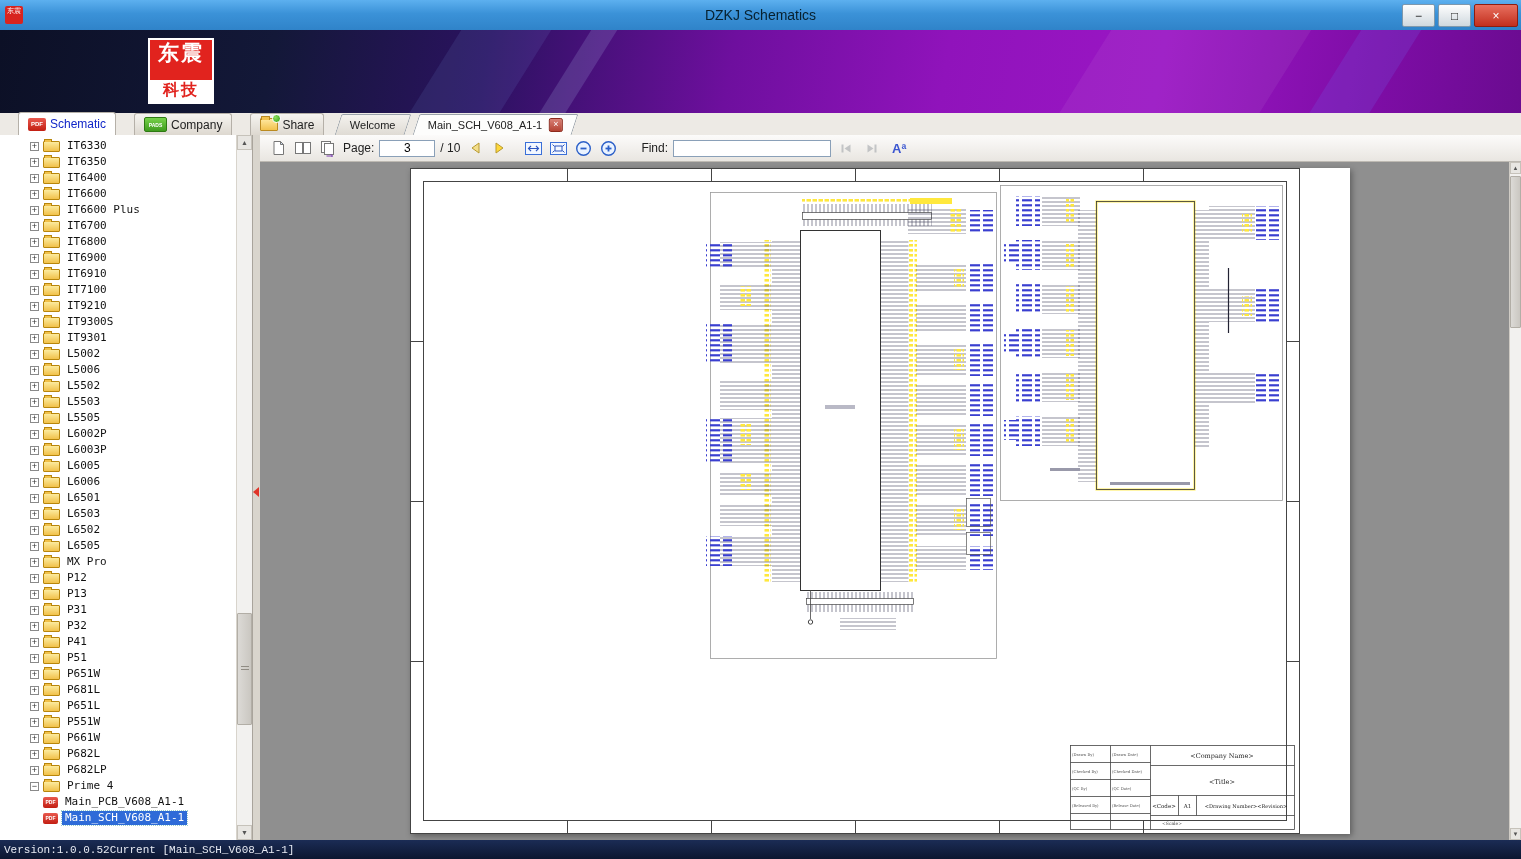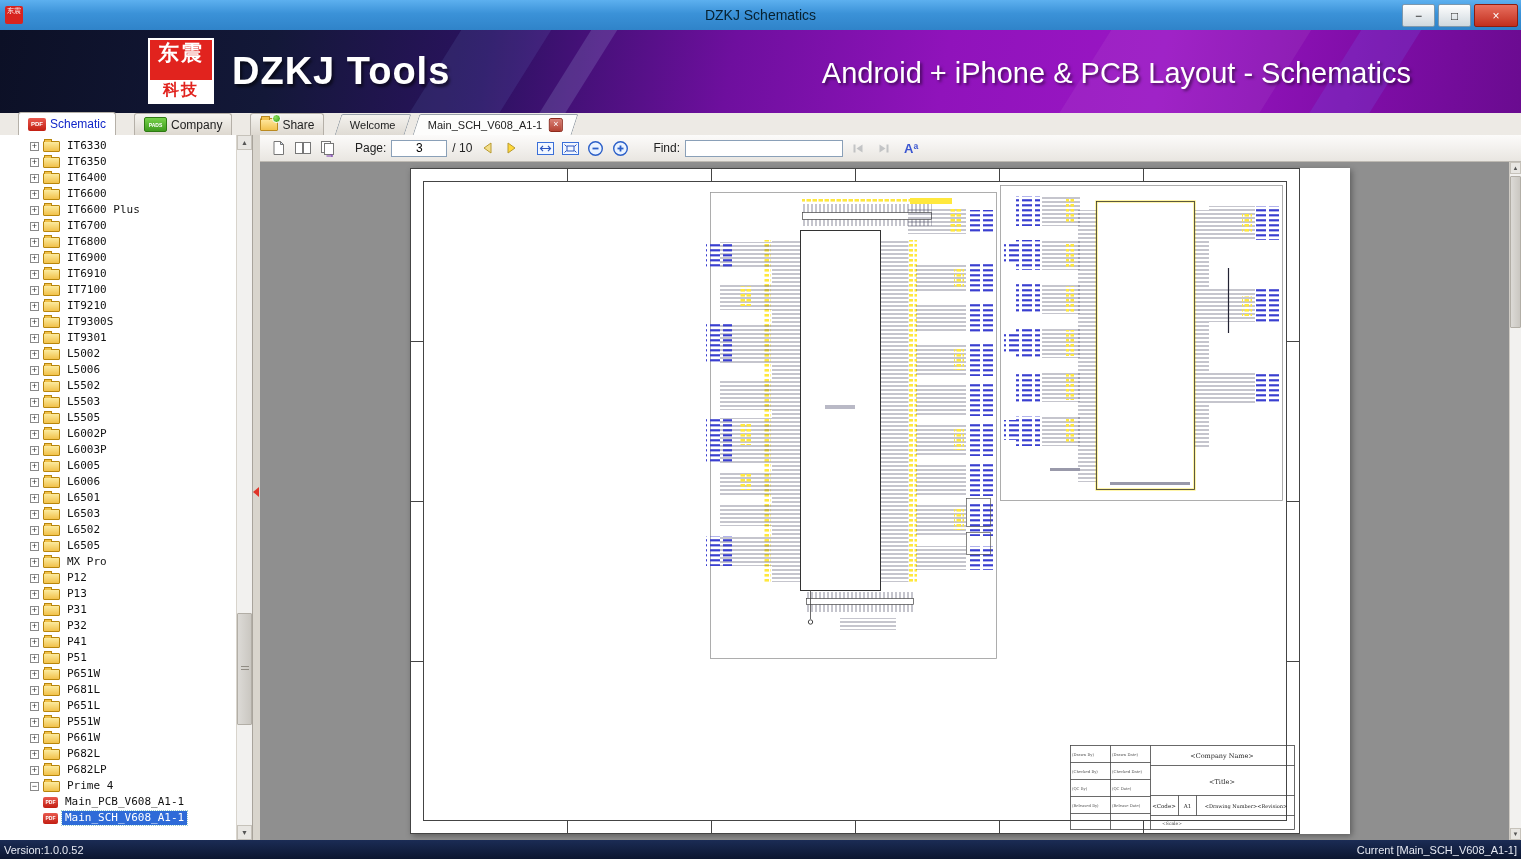--- a/index.html
+++ b/index.html
@@ -103,21 +103,21 @@
   .toolbar{position:absolute;left:260px;top:135px;right:0;height:27px;
     background:linear-gradient(#fcfbfa,#e9e6e1);border-bottom:1px solid #bdb9b2;
     display:flex;align-items:center;padding-left:8px;gap:5px;box-sizing:border-box}
   .tb-icon{display:inline-flex;align-items:center;justify-content:center;width:20px;height:20px;cursor:default}
   .tb-label{font-size:12px;color:#222}
   .page-input{width:56px;height:17px;border:1px solid #8aa0b8;font-size:12px;text-align:center;
     padding:0 2px;box-sizing:border-box;font-family:"Liberation Sans",sans-serif}
   .find-input{width:158px;height:17px;border:1px solid #8aa0b8;font-size:12px;padding:0 3px;
     box-sizing:border-box;font-family:"Liberation Sans",sans-serif}
   .font-size-icon{font-size:13px;font-weight:bold;color:#3a55d0;margin-left:6px}
-  .m-l12{margin-left:12px}.m-l8{margin-left:8px}.m-l18{margin-left:18px}
+  .m-l12{}.m-l8{margin-left:8px}.m-l18{margin-left:18px}
   .disabled{opacity:.45}
 
   
   .viewer{position:absolute;left:260px;top:162px;right:11px;bottom:19px;background:#8f8f8f;overflow:hidden}
   .page{position:absolute;left:150px;top:6px;width:940px;height:666px;background:#fff;
     box-shadow:2px 2px 6px rgba(0,0,0,.35)}
   .schem{position:absolute;left:0;top:0;width:890px;height:666px}
   .ruler{position:absolute;display:flex;font-size:7px;color:#333}
   .rt{left:13px;top:1px;width:864px;height:11px}
   .rb{left:13px;top:654px;width:864px;height:11px}
@@ -125,22 +125,22 @@
   .rr{left:878px;top:13px;width:11px;height:640px;flex-direction:column}
   .rlab{flex:1;display:flex;align-items:center;justify-content:center}
 
   .viewer-scroll{position:absolute;right:0;top:162px;width:11px;bottom:19px;background:#f2f1ef;border-left:1px solid #cfcbc4}
   .viewer-scroll .sb-arrow{width:11px;height:12px;font-size:6px;line-height:10px}
   .viewer-scroll .sb-thumb{width:11px;top:14px;height:152px}
 
   
   .statusbar{position:absolute;left:0;bottom:0;right:0;height:19px;
     background:linear-gradient(#1b2c55,#0c1630);color:#e6e9f2;
-    font-family:Liberation Sans, sans-serif;font-size:11px;display:flex;align-items:center;
-    justify-content:space-between;padding:0 4px;box-sizing:border-box}
+    font-family:Liberation Mono, monospace;font-size:11px;display:flex;align-items:center;
+    padding:0 4px;box-sizing:border-box}
 </style>
 </head>
 <body>
 
 <div class="titlebar">
   <span class="app-icon">东震</span>
   <span class="title-text">DZKJ Schematics</span>
   <div class="win-controls">
     <div class="win-btn">−</div>
     <div class="win-btn">□</div>
@@ -150,22 +150,20 @@
 
 <div class="banner">
   <div class="streak s1"></div>
   <div class="streak s2"></div>
   <div class="streak s3"></div>
   <div class="streak s4"></div>
   <div class="logo">
     <div class="logo-top">东震</div>
     <div class="logo-bottom">科技</div>
   </div>
-  <div class="app-name">DZKJ Tools</div>
-  <div class="tagline">Android + iPhone &amp; PCB Layout - Schematics</div>
 </div>
 
 <div class="tabbar">
   <div class="tooltab active">
     <span class="ttab-icon icon-pdf">PDF</span>
     <span>Schematic</span>
   </div>
   <div class="tooltab">
     <span class="ttab-icon icon-pads">PADS</span>
     <span>Company</span>

